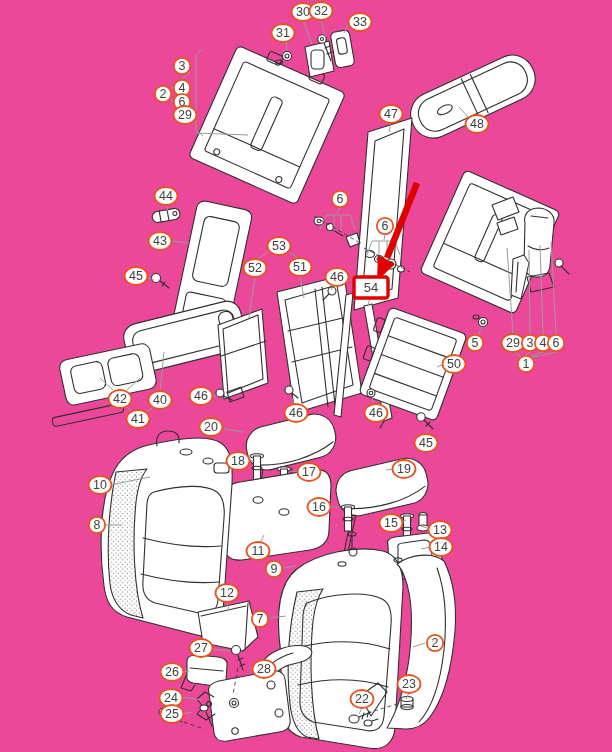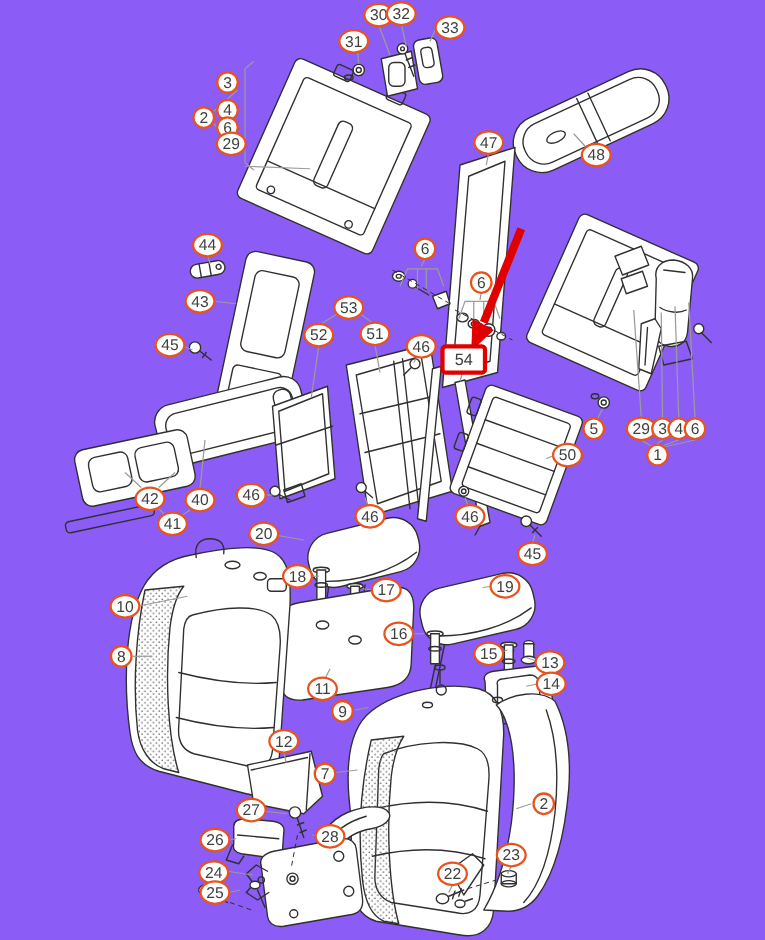--- a/index.html
+++ b/index.html
@@ -1,16 +1,16 @@
 <!DOCTYPE html>
 <html><head>
 <meta charset="utf-8">
 <style>
   html,body{margin:0;padding:0;background:#ffffff;}
-  .stage{position:relative;width:612px;height:752px;background:#8b5cf6;overflow:hidden;}
+  .stage{position:relative;width:612px;height:752px;background:#ec4899;overflow:hidden;}
   svg{display:block;}
   text{font-family:"Liberation Sans",sans-serif;}
   .art path,.art rect,.art ellipse,.art circle,.art line,.art polygon,.art polyline{
     vector-effect:non-scaling-stroke;
   }
 </style>
 </head>
 <body>
 
 <div class="stage">

